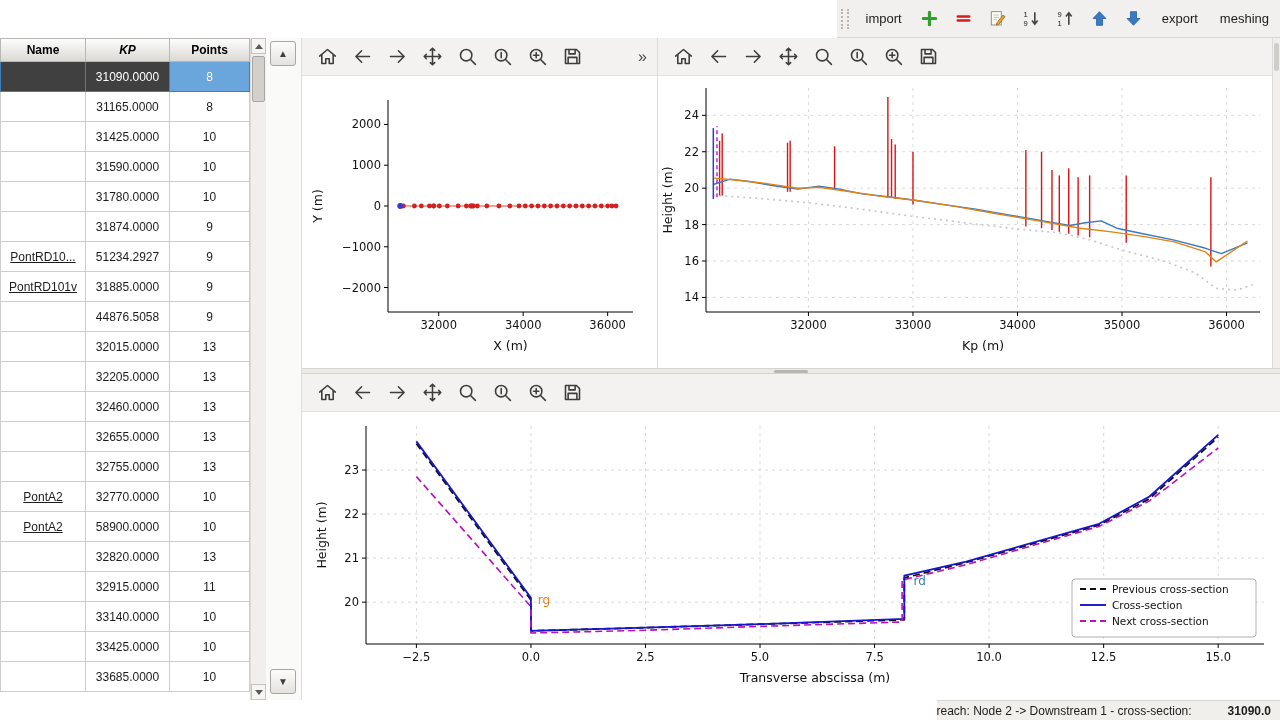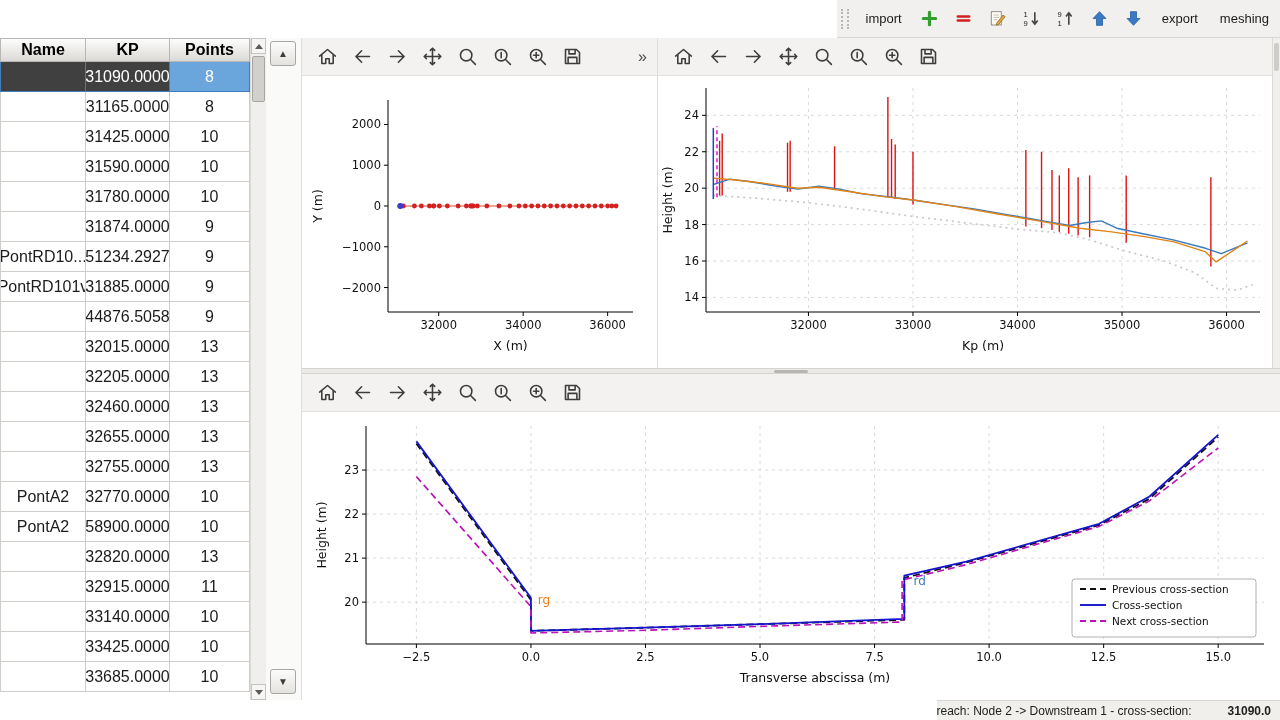--- a/index.html
+++ b/index.html
@@ -15,31 +15,31 @@
   #menubar-items { display:flex; align-items:center; height:100%; }
   .menu-label { padding:0 11px; font-size:13px; color:#1b1b1b; line-height:38px; cursor:default; }
   .menu-icon-btn { width:26px; height:26px; margin:0 4px; display:flex; align-items:center; justify-content:center; border-radius:3px; }
   .menu-icon-btn svg { width:19px; height:19px; }
 
   
   .main { flex:1; display:flex; background:#fafaf9; min-height:0; }
 
   
   .left-panel { width:302px; flex:none; display:flex; background:#ffffff; border-right:1px solid #e0dedd; }
-  .datatable { width:250px; flex:none; font-size:16px; }
+  .datatable { width:250px; flex:none; font-size:12px; }
   .thead { display:flex; height:24px; }
   .th { background:linear-gradient(#fdfdfc,#dbd9d5); border:1px solid #b9b7b3; border-left:none;
         font-weight:bold; display:flex; align-items:center; justify-content:center; }
   .th:first-child { border-left:1px solid #b9b7b3; }
-  .th-name { width:86px; } .th-kp { width:84px; } .th-points { width:80px; }
+  .th-name { width:86px; } .th-kp { width:84px;font-style:italic; } .th-points { width:80px; }
   .trow { display:flex; height:30px; }
   .tcell { border-right:1px solid #cfcdca; border-bottom:1px solid #cfcdca; background:#fff;
            display:flex; align-items:center; justify-content:center; color:#1c1c1c;
            white-space:nowrap; overflow:hidden; }
-  .col-name { width:86px; border-left:1px solid #cfcdca; }
+  .col-name { width:86px; border-left:1px solid #cfcdca;text-decoration:underline; }
   .col-kp { width:84px; } .col-points { width:80px; }
   .trow.selected .tcell { background:#404040; color:#ffffff; border-color:#3f7fbc; }
   .trow.selected .col-points { background:#6aa5db; }
 
   
   .vscrollbar { width:16px; flex:none; background:#f0efed; border-left:1px solid #dddbd8;
                 display:flex; flex-direction:column; }
   .sb-btn { height:16px; flex:none; background:#f6f5f3; border:1px solid #c5c3bf;
             display:flex; align-items:center; justify-content:center; }
   .tri { width:0; height:0; }

